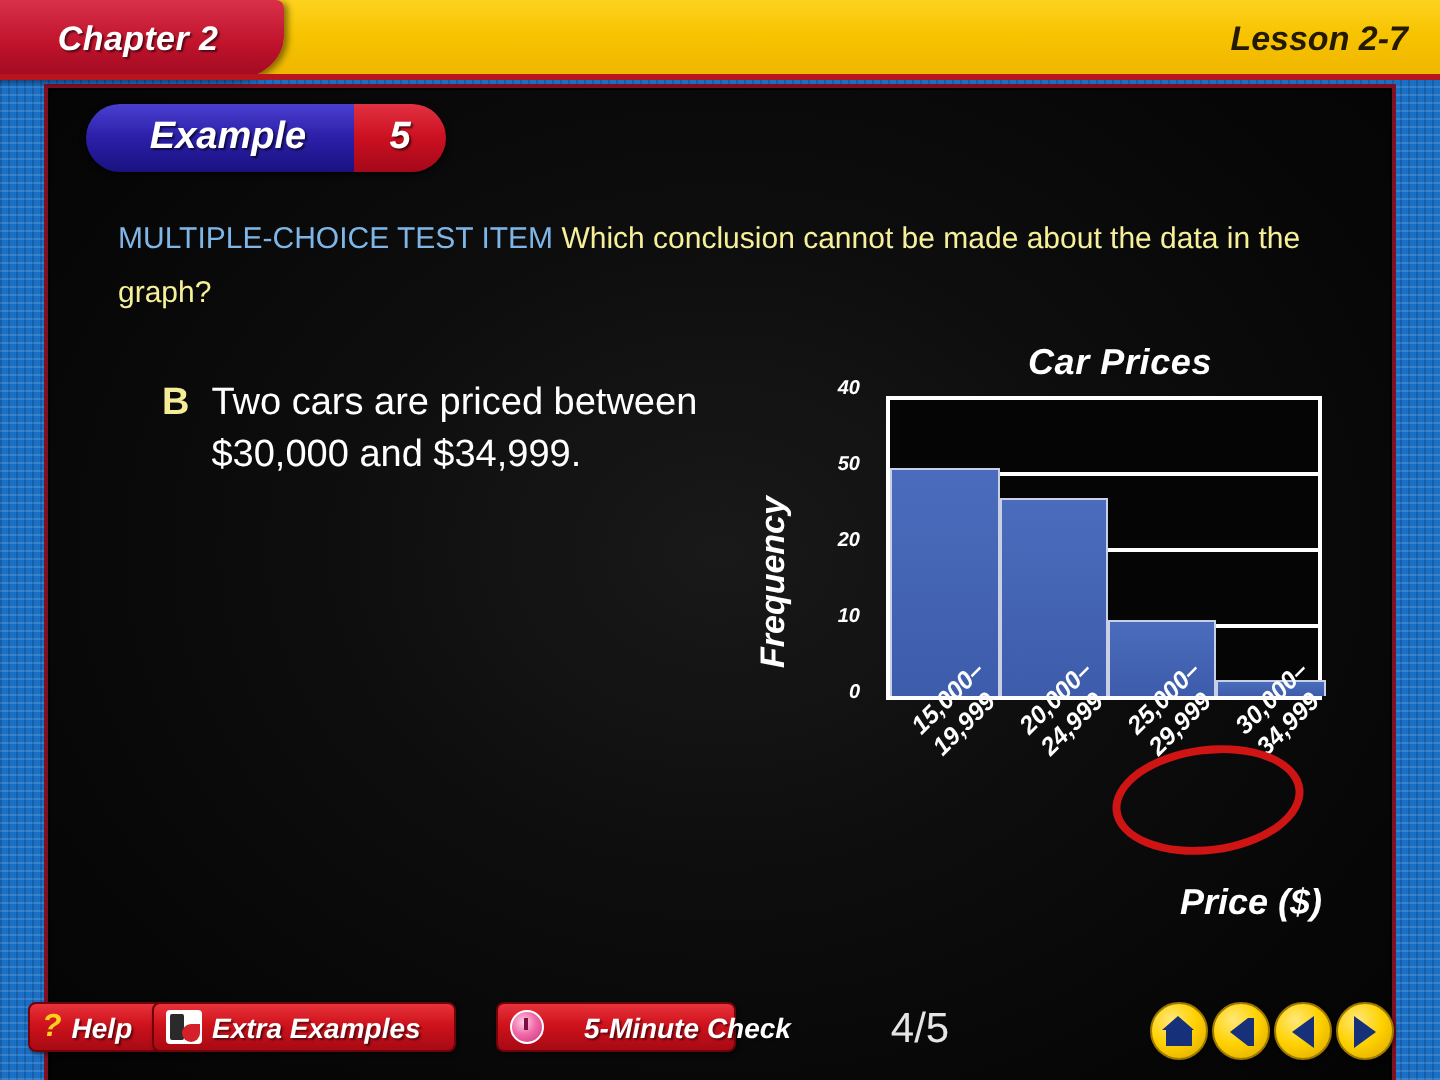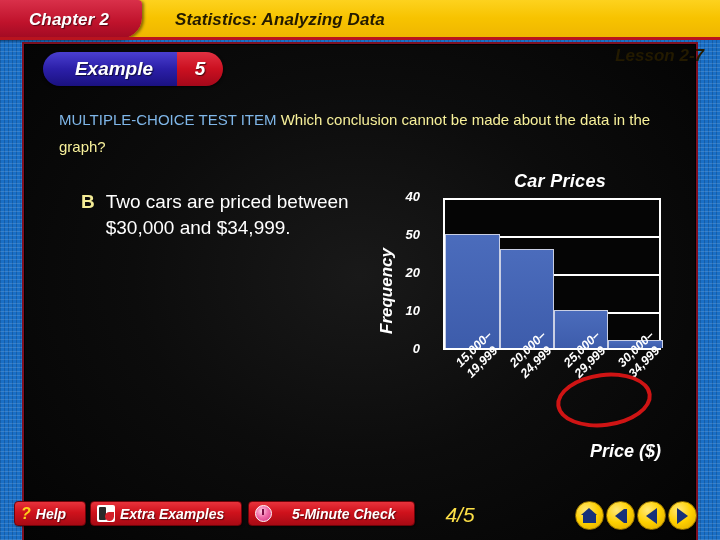--- a/index.html
+++ b/index.html
@@ -46,21 +46,21 @@
     color: #fff; font-size: 17px; font-weight: bold; font-style: italic;
     letter-spacing: .2px; text-shadow: 1px 1px 1px rgba(0,0,0,.55);
   }
   .header-title {
     position: absolute; left: 175px; top: 10px;
     color: #231a00; font-size: 17px; font-weight: bold; font-style: italic;
     letter-spacing: .1px;
   }
   .header-lesson {
     position: absolute; right: 16px; top: 10px;
-    color: #231a00; font-size: 17px; font-weight: bold; font-style: italic; margin-top: 36px;
+    color: #231a00; font-size: 17px; font-weight: bold; font-style: italic;
   }
 
   
   .slide {
     position: absolute; left: 24px; top: 44px; width: 672px; height: 504px;
     background: #070707;
     background-image: radial-gradient(ellipse at 50% 46%, #191919 0%, #0c0c0c 48%, #030303 100%);
     border: 1px solid #000;
     outline: 2px solid #7e1022;
     z-index: 5;
@@ -144,22 +144,22 @@
     position: absolute; left: 0; width: 100%; height: 2px;
     background: #ffffff;
   }
   .bar {
     position: absolute; bottom: 0;
     background: linear-gradient(180deg, #4b6cbc 0%, #3d5cab 100%);
     border: 1.5px solid #c9cfe4;
     border-bottom: none;
   }
   .ytick {
-    position: absolute; right: 17px; width: 34px; text-align: right;
-    color: #ffffff; font-size: 13px; font-weight: bold; font-style: italic;
+    position: absolute; right: 7px; width: 34px; text-align: right;
+    color: #ffffff; font-size: 10px; font-weight: bold; font-style: italic;
   }
   .ytick-col {
     position: absolute; left: 42px; top: 29px; width: 40px; height: 152px;
   }
   .xlabels { position: absolute; left: 88px; top: 185px; width: 220px; height: 78px; }
   .xlabel {
     position: absolute; width: 86px;
     color: #ffffff; font-size: 12.5px; font-weight: bold; font-style: italic;
     line-height: 15px;
     transform: rotate(-45deg);
@@ -212,21 +212,21 @@
     width: 17px; height: 17px; border-radius: 50%;
     background: radial-gradient(circle at 38% 34%, #ffd0e6 0%, #f06ba8 45%, #cf2f7d 100%);
     border: 1px solid #ffffff; position: relative; flex: 0 0 auto;
   }
   .ic-clock::after {
     content: ""; position: absolute; left: 6px; top: 3px; width: 2px; height: 6px;
     background: #7c0e45;
   }
   .page-indicator {
     position: absolute; left: 430px; top: 10px; width: 60px; text-align: center;
-    color: #fde047; font-size: 21px; font-style: italic;
+    color: #e5e5e5; font-size: 21px; 
   }
   .nav {
     position: absolute; top: 8px; width: 29px; height: 29px; border-radius: 50%;
     background: radial-gradient(circle at 36% 30%, #ffe879 0%, #ffd100 48%, #d9a600 100%);
     border: 1px solid #9d7800;
     display: flex; align-items: center; justify-content: center;
     cursor: pointer;
     box-shadow: 1px 1px 2px rgba(0,0,0,.4);
   }
   .tri-l { width: 0; height: 0; border-top: 8px solid transparent; border-bottom: 8px solid transparent; border-right: 11px solid #16317a; }
@@ -247,21 +247,20 @@
 </style>
 </head>
 <body>
 
 <div class="frame-bg"></div>
 
 <div class="header">
   <div class="chapter-tab">
     <span>Chapter 2</span>
   </div>
-  <div class="header-title">Statistics: Analyzing Data</div>
   <div class="header-lesson">Lesson 2-7</div>
 </div>
 
 <div class="slide">
 
   <div class="example-pill">
     <div class="ex-left">
       <span>Example</span>
     </div>
     <div class="ex-right">
@@ -323,25 +322,25 @@
     <div class="red-ellipse"></div>
     <div class="x-axis-title">Price ($)</div>
   </div>
 </div>
 
 <div class="toolbar">
   <div class="btn" style="left:14px; width:72px;">
     <span class="qmark">?</span>
     <span class="lbl">Help</span>
   </div>
-  <div class="btn" style="left:90px; width:152px;">
+  <div class="btn" style="left:76px; width:152px;">
     <span class="ic-beaker"></span>
     <span class="lbl">Extra Examples</span>
   </div>
-  <div class="btn" style="left:248px; width:167px;gap:20px;">
+  <div class="btn" style="left:248px; width:120px;gap:20px;">
     <span class="ic-clock"></span>
     <span class="lbl">5-Minute Check</span>
   </div>
 
   <div class="page-indicator">4/5</div>
 
   <div class="nav" style="left:575px;">
     <span class="home-ic"></span>
   </div>
   <div class="nav" style="left:606px;">

